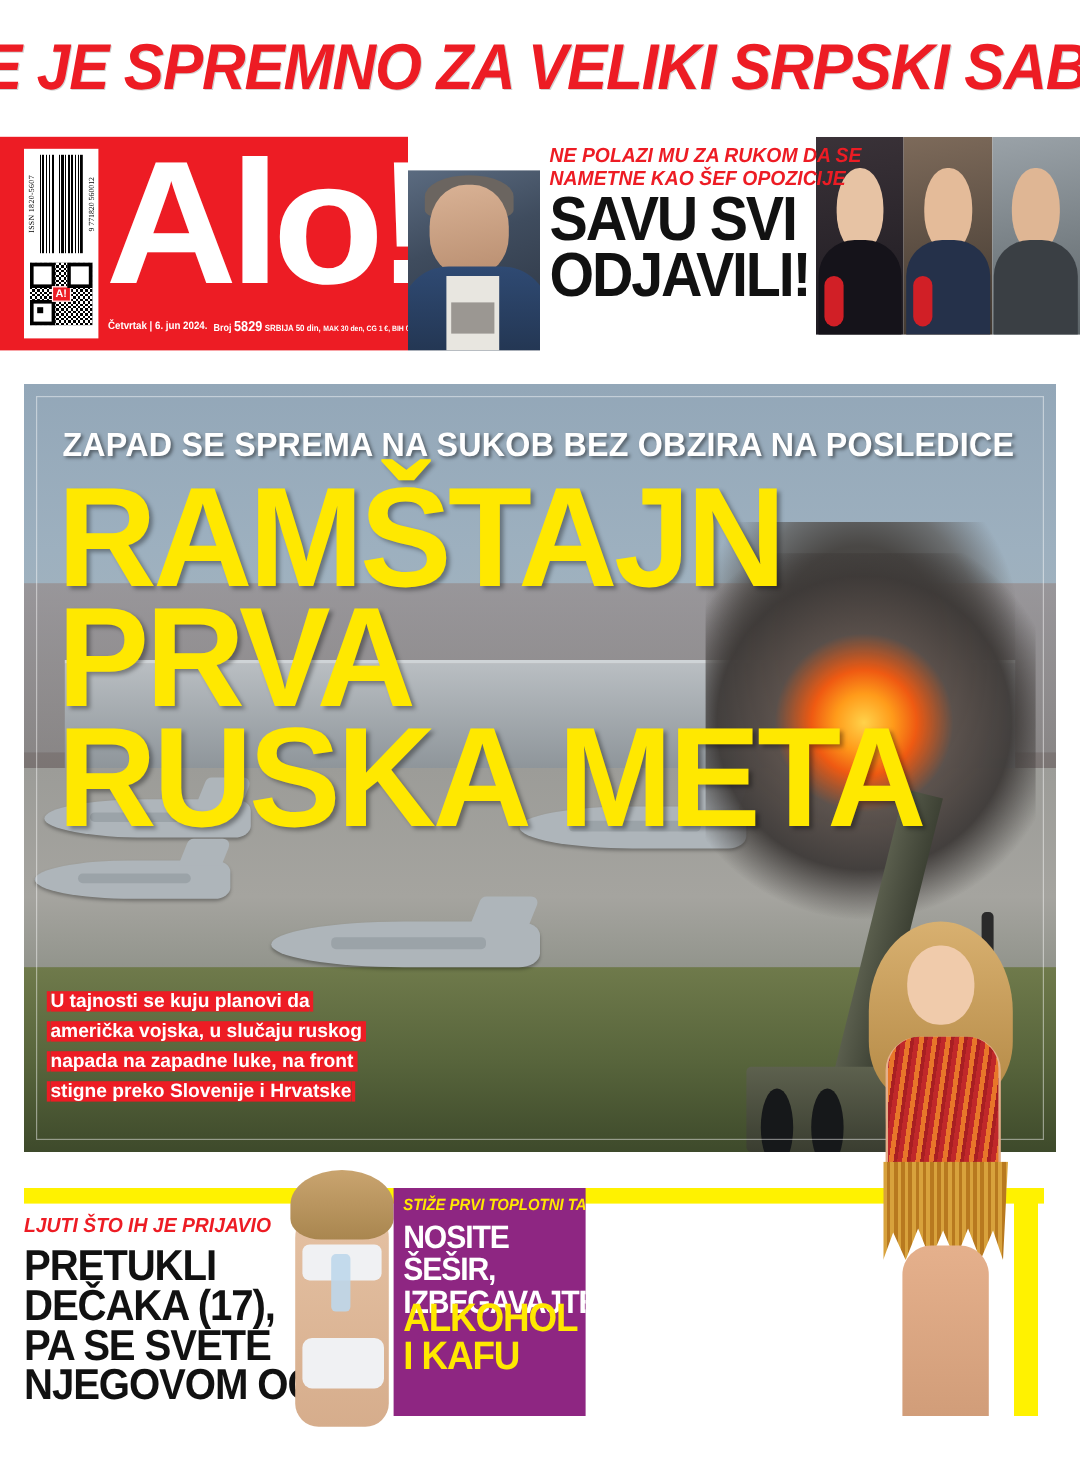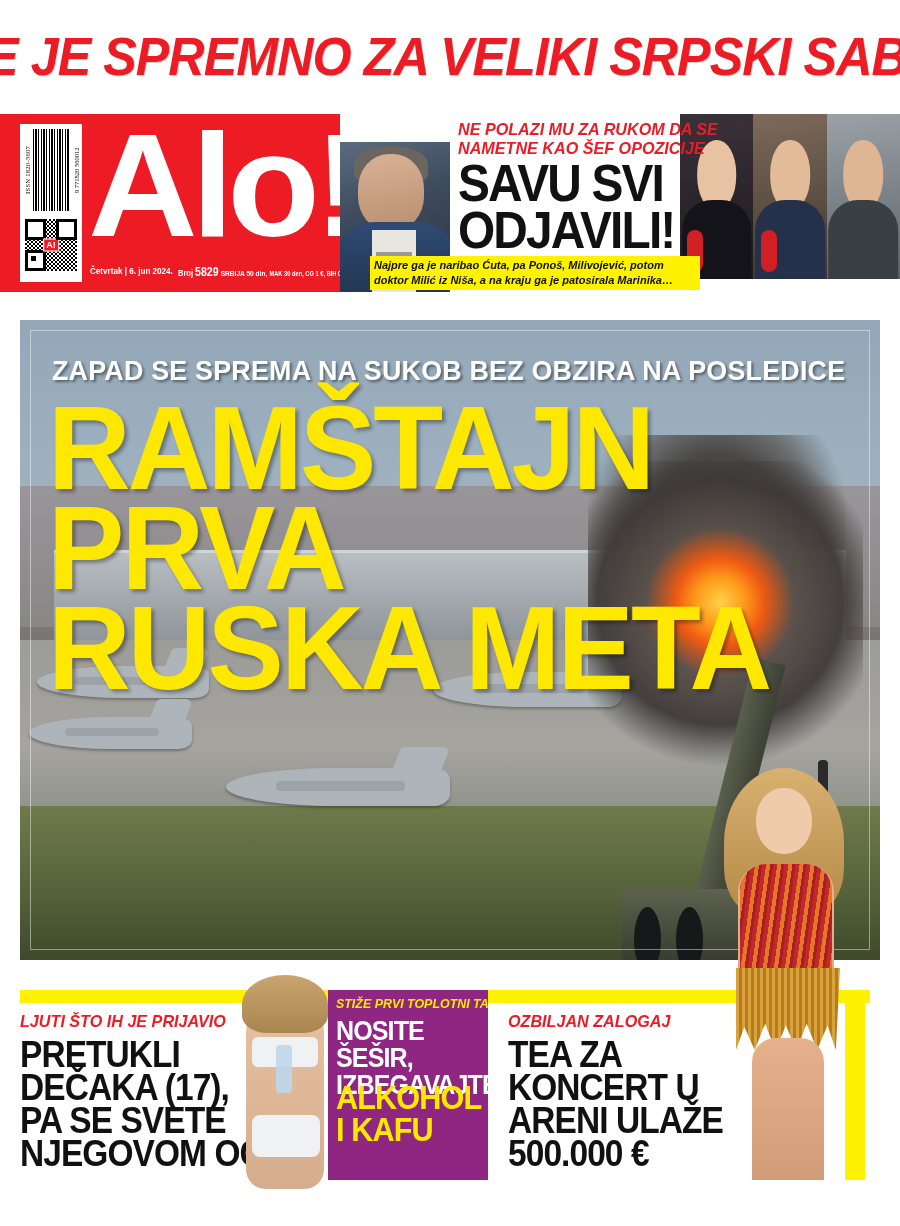--- a/index.html
+++ b/index.html
@@ -363,21 +363,20 @@
       <div class="tsp tsp3">
         <div class="head"></div>
         <div class="torso"></div>
       </div>
     </div>
     <div class="ts-kicker">NE POLAZI MU ZA RUKOM DA SE NAMETNE KAO ŠEF OPOZICIJE</div>
     <div class="ts-head">
       <div>SAVU SVI</div>
       <div>ODJAVILI!</div>
     </div>
-    <div class="ts-caption">Najpre ga je naribao Ćuta, pa Ponoš, Milivojević, potom doktor Milić iz Niša, a na kraju ga je patosirala Marinika…</div>
   </div>
 
   <div class="main-block">
     <div class="sky"></div>
     <div class="city"></div>
     <div class="terminal"></div>
     <div class="tarmac"></div>
     <div class="runway"></div>
     <div class="grass"></div>
 
@@ -397,20 +396,26 @@
       <div class="wheel" style="left:76%;"></div>
     </div>
 
     <div class="frame-border"></div>
 
     <div class="main-kicker">ZAPAD SE SPREMA NA SUKOB BEZ OBZIRA NA POSLEDICE</div>
     <div class="main-head">
       <span>RAMŠTAJN PRVA</span>
       <span>RUSKA META</span>
     </div>
+    <div class="main-caption">
+      <i>U tajnosti se kuju planovi da</i><br>
+      <i>američka vojska, u slučaju ruskog</i><br>
+      <i>napada na zapadne luke, na front</i><br>
+      <i>stigne preko Slovenije i Hrvatske</i>
+    </div>
   </div>
 
   <div class="yellow-rule"></div>
 
   <div class="bl">
     <div class="bl-kicker">LJUTI ŠTO IH JE PRIJAVIO</div>
     <div class="bl-head">
       <span>PRETUKLI</span>
       <span>DEČAKA (17),</span>
       <span>PA SE SVETE</span>
@@ -431,29 +436,20 @@
     <div class="heat-head">
       <span>NOSITE ŠEŠIR,</span>
       <span>IZBEGAVAJTE</span>
     </div>
     <div class="heat-accent">
       <span>ALKOHOL</span>
       <span>I KAFU</span>
     </div>
   </div>
 
-  <div class="br">
-    <div class="br-kicker">OZBILJAN ZALOGAJ</div>
-    <div class="br-head">
-      <span>TEA ZA</span>
-      <span>KONCERT U</span>
-      <span>ARENI ULAŽE</span>
-      <span>500.000 €</span>
-    </div>
-  </div>
 
   <div class="dancer">
     <div class="d-mic"></div>
     <div class="d-hair"></div>
     <div class="d-face"></div>
     <div class="d-body"></div>
     <div class="d-costume"></div>
     <div class="d-fringe"></div>
     <div class="d-leg"></div>
   </div>

